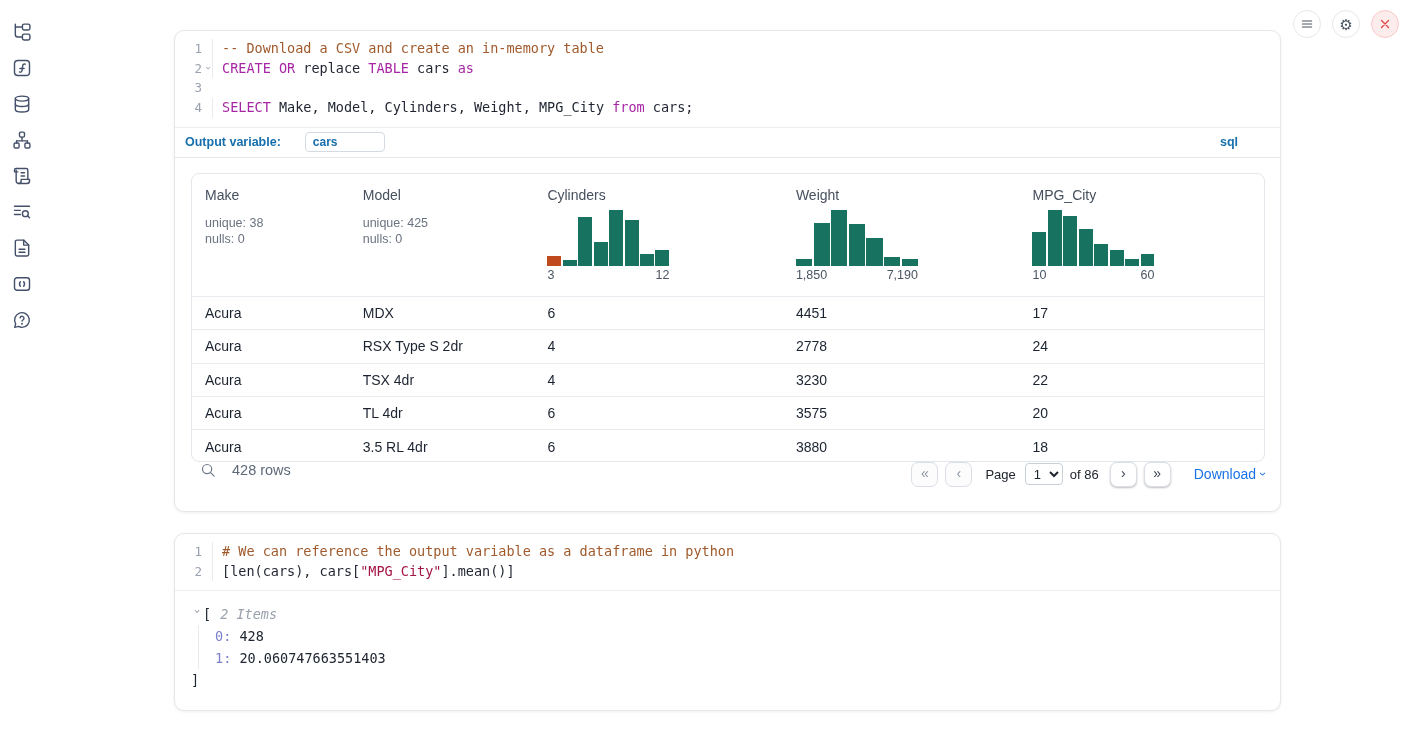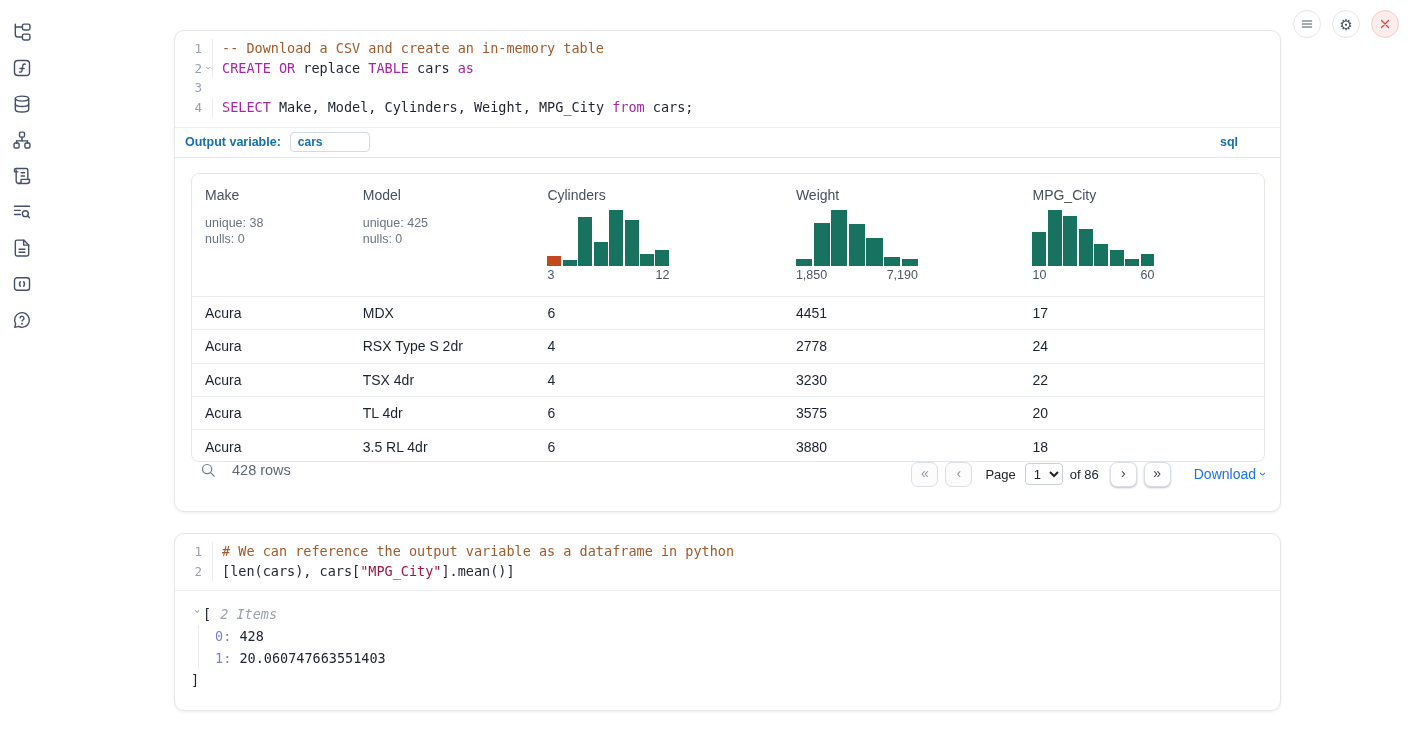--- a/index.html
+++ b/index.html
@@ -43,21 +43,21 @@
   .gutter .fold { position:absolute; right:-9px; top:4px; display:inline-block;
     transform:rotate(90deg); font-size:10px; line-height:10px; color:#9aa3b2; }
   .src { border-left:1px solid #e8eaee; margin-left:10px; padding-left:9px; white-space:pre; }
   .tk-cm { color:#a05a2c; }
   .tk-kw { color:#a626a4; }
   .tk-str { color:#a31544; }
   .tk-pl { color:#1f2430; }
 
   
   .outvar-row { height:30px; border-top:1px solid #eceef1; display:flex;
-    align-items:center; padding:0 10px; gap:9px; }
+    align-items:center; padding:0 10px; gap:24px; }
   .outvar-label { color:#176fad; font-weight:bold; font-size:12.5px; }
   .outvar-input { width:80px; height:20px; border:1px solid #d4dae1; border-radius:4px;
     color:#176fad; font-weight:bold; font-size:12px; padding:0 7px; outline:none; }
   .lang-badge { margin-left:auto; margin-right:32px; color:#176fad; font-weight:bold; font-size:12.5px; }
 
   
   .output-area { border-top:1px solid #e5e7eb; padding:15px 16px 0; }
   .data-table { width:1074px; height:289px; border:1px solid #e3e7ec; border-radius:8px; overflow:hidden; }
   .thead { display:flex; height:122px; }
   .col { padding:13px 0 0 13px; cursor:pointer; }

